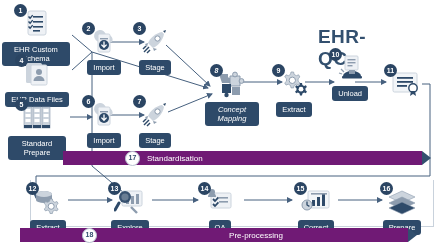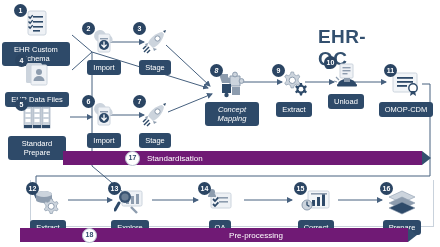--- a/index.html
+++ b/index.html
@@ -243,21 +243,21 @@
       <circle cx="13.3" cy="10.3" r="3.2" fill="#fff" stroke="#8d9cae"></circle>
       <g fill="#2e4a69">
         <path d="M21,13 l2,0 l0.4,1.9 l1.7,1 l1.8,-0.7 l1,1.7 l-1.4,1.3 l0,2 l1.4,1.3 l-1,1.7 l-1.8,-0.7 l-1.7,1 l-0.4,1.9 l-2,0 l-0.4,-1.9 l-1.7,-1 l-1.8,0.7 l-1,-1.7 l1.4,-1.3 l0,-2 l-1.4,-1.3 l1,-1.7 l1.8,0.7 l1.7,-1 z"></path>
       </g>
       <circle cx="22" cy="19.2" r="2.4" fill="#fff"></circle>
     </svg>
           <div class="badge">9</div>
         </div>
         <div class="pill">Extract</div>
       </div>
-      <div class="node" style="left: 324px; top: 60px; width: 44px;">
+      <div class="node" style="left: 324px; top: 52px; width: 44px; align-items: flex-end;">
         <div class="ic">
           <svg width="30" height="28" viewBox="0 0 30 28">
       <rect x="9" y="2" width="13" height="14" rx="1" fill="#eef1f5" stroke="#ccd4dd"></rect>
       <g fill="#8d9cae">
               <rect x="11.5" y="5" width="8" height="1.4"></rect>
               <rect x="11.5" y="8" width="8" height="1.4"></rect>
               <rect x="11.5" y="11" width="5" height="1.4"></rect>
             </g>
       <path d="M7,22 a9,5 0 0,1 18,0 z" fill="#2e4a69"></path>
       <rect x="13" y="16" width="6" height="4" fill="#8d9cae"></rect>
@@ -278,21 +278,20 @@
       <g fill="#2e4a69">
               <rect x="7" y="7" width="16" height="1.8"></rect>
               <rect x="7" y="11" width="16" height="1.8"></rect>
               <rect x="7" y="15" width="10" height="1.8"></rect>
             </g>
       <circle cx="23" cy="18" r="4.2" fill="#fff" stroke="#2e4a69" stroke-width="1.4"></circle>
       <path d="M21,21 l-1,5 l3,-2 l3,2 l-1,-5 z" fill="#2e4a69"></path>
     </svg>
           <div class="badge">11</div>
         </div>
-        <div class="pill">OMOP-CDM</div>
       </div>
       <div class="node" style="left: 24px; top: 186px; width: 48px;">
         <div class="ic">
           <svg width="32" height="28" viewBox="0 0 32 28">
       <g fill="#8d9cae">
               <ellipse cx="12" cy="6" rx="8" ry="3"></ellipse>
               <path d="M4,6 v6 a8,3 0 0,0 16,0 v-6 z"></path>
             </g>
       <ellipse cx="12" cy="6" rx="8" ry="3" fill="#ccd4dd"></ellipse>
       <g fill="#ccd4dd" stroke="#8d9cae" stroke-width="0.7">

